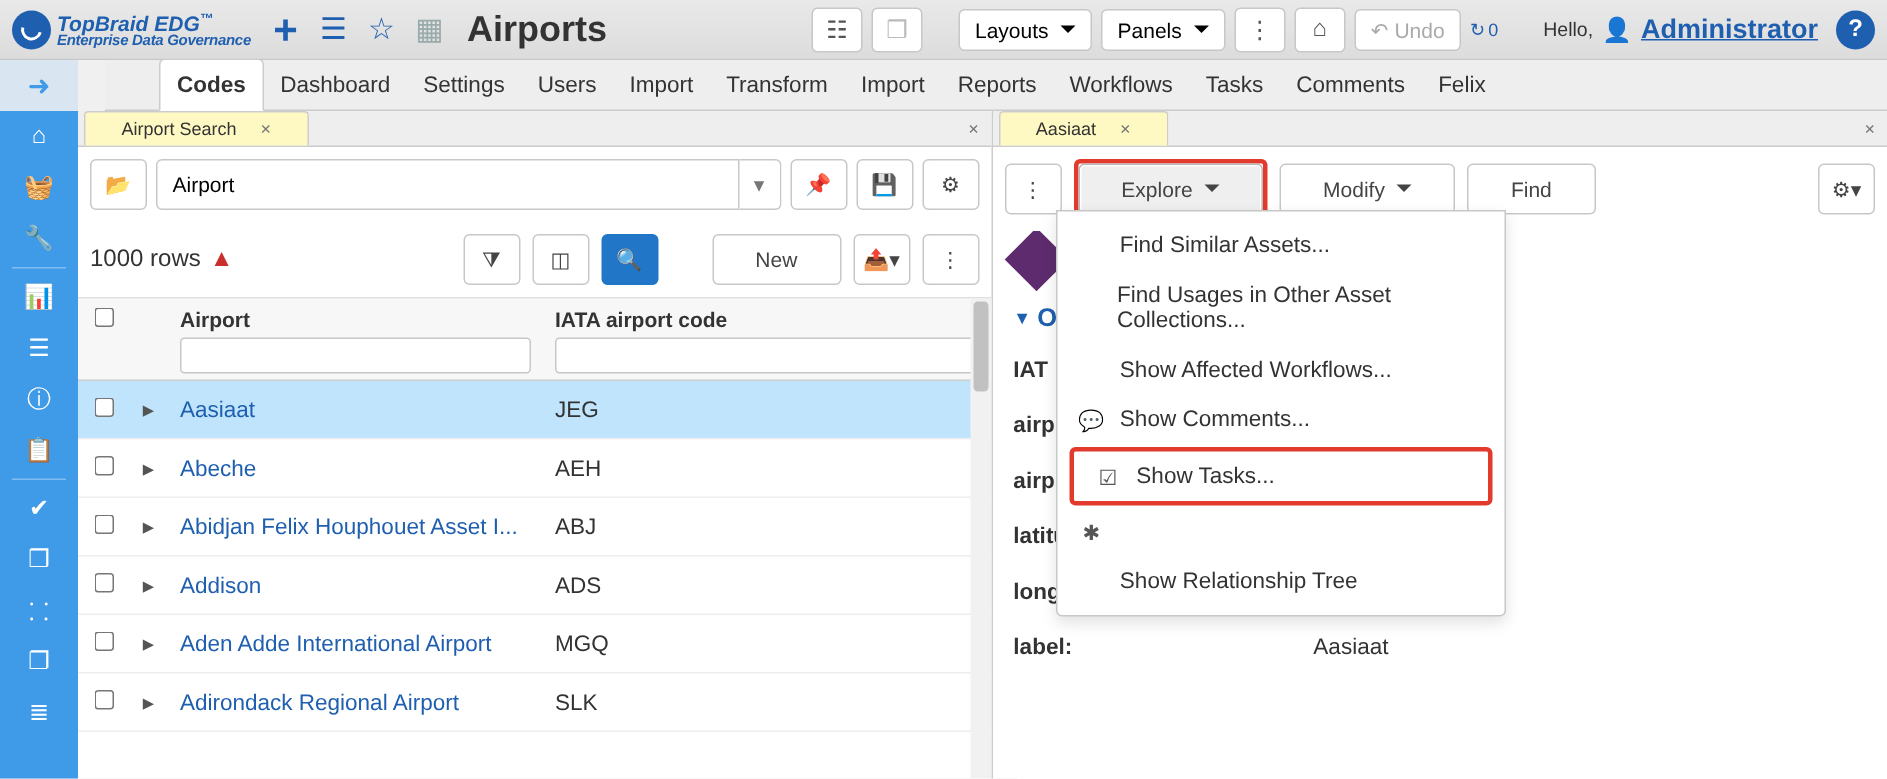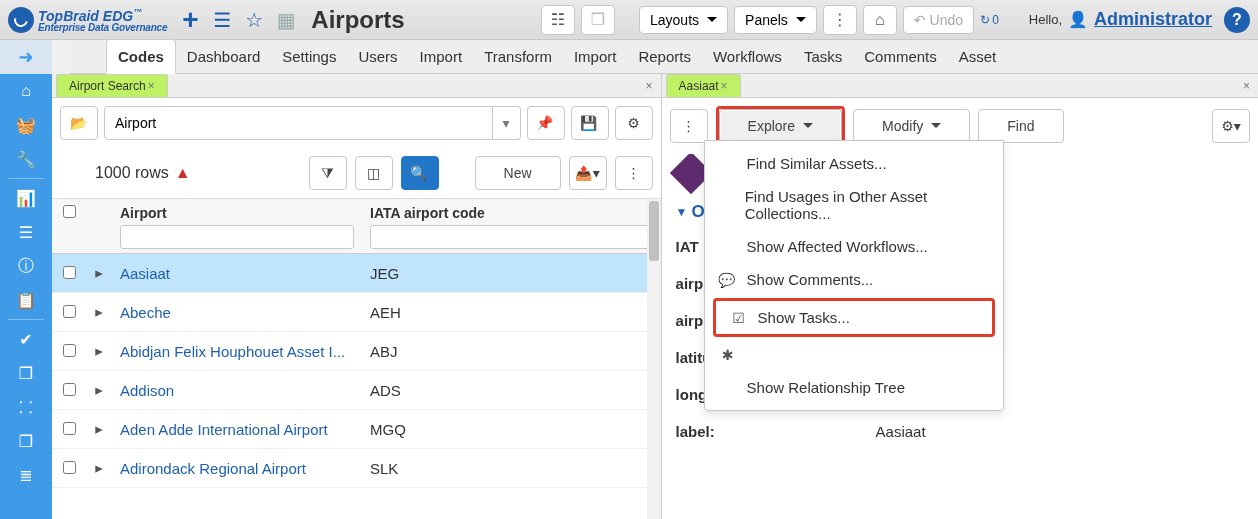--- a/index.html
+++ b/index.html
@@ -36,38 +36,38 @@
   .menubar { position: absolute; top: 40px; left: 70px; right: 0; height: 34px; background: #eee; border-bottom: 1px solid #ccc; display: flex; align-items: flex-end; padding-left: 36px; gap: 0; }
   .menubar .menu-item { padding: 8px 11px; font-size: 15px; color: #333; cursor: pointer; }
   .menubar .menu-item.active { background: #fff; border: 1px solid #ccc; border-bottom: 1px solid #fff; border-radius: 4px 4px 0 0; font-weight: 600; margin-bottom: -1px; }
 
   
   .workspace { position: absolute; top: 74px; left: 52px; right: 0; bottom: 0; display: flex; }
   .panel { flex: 1; display: flex; flex-direction: column; border-right: 1px solid #ccc; background: #fff; position: relative; min-width: 0;}
   .panel:last-child { border-right: none; }
 
   .tabstrip { height: 24px; background: #eee; display: flex; align-items: center; border-bottom: 1px solid #ccc; font-size: 12px; }
-  .tab { padding: 4px 12px; background: #bef264; border: 1px solid #ccc; border-bottom: none; display: flex; align-items: center; gap: 2px; border-radius: 3px 3px 0 0; margin-left: 4px; }
+  .tab { padding: 4px 24px; background: #fef9c3; border: 1px solid #ccc; border-bottom: none; display: flex; align-items: center; gap: 16px; border-radius: 3px 3px 0 0; margin-left: 4px; }
   .tab .close { cursor: pointer; color: #777; }
   .tab-spacer { flex: 1; }
   .panel-close { padding: 0 8px; cursor: pointer; color: #777; }
 
   .toolbar { padding: 8px; display: flex; gap: 6px; align-items: center; }
   .tbtn { background: #fff; border: 1px solid #c7c7c7; border-radius: 4px; height: 34px; min-width: 34px; padding: 0 28px; display: flex; align-items: center; justify-content: center; cursor: pointer; font-size: 14px; color: #444; gap: 4px;}
   .tbtn.icon { padding: 0; width: 38px; }
   .tbtn.primary { background: #2176c7; color: #fff; border-color: #2176c7; }
   .combo { flex: 1; display: flex; }
   .combo input { flex: 1; border: 1px solid #c7c7c7; border-radius: 4px 0 0 4px; padding: 0 10px; height: 34px; font-size: 14px; outline: none; }
   .combo .caret { width: 28px; border: 1px solid #c7c7c7; border-left: none; border-radius: 0 4px 4px 0; display: flex; align-items: center; justify-content: center; cursor: pointer; color: #777; }
   .freetext { flex: 1.1; }
   .freetext input { width: 100%; border: 1px solid #c7c7c7; border-radius: 4px; padding: 0 10px; height: 34px; font-size: 14px; }
 
   .rowcount-row { display: flex; align-items: center; padding: 8px; gap: 8px; }
   .rowcount-row .spacer { flex: 1; }
-  .rowcount { font-size: 16px; display: flex; align-items: flex-end; gap: 6px; margin-left: 35px;}
+  .rowcount { font-size: 16px; display: flex; align-items: flex-end; gap: 6px;}
   .warn { color: #c9302c; }
 
   .grid-wrap { flex: 1; overflow: hidden; border-top: 1px solid #ddd; position: relative;}
   table.grid { width: 100%; border-collapse: collapse; table-layout: fixed; }
   .grid thead th { background: #f7f7f7; border-bottom: 1px solid #ccc; font-weight: 600; text-align: left; padding: 6px 8px 4px; vertical-align: top; font-size: 14px;}
   .grid thead th .col-filter { display: block; margin-top: 4px; width: 100%; height: 24px; border: 1px solid #c7c7c7; border-radius: 3px; font-size: 12px; padding: 0 4px;}
   .grid td { padding: 10px 8px; border-bottom: 1px solid #eee; font-size: 15px; vertical-align: middle; overflow: hidden; text-overflow: ellipsis; white-space: nowrap;}
   .grid tr.selected td { background: #bfe4fb; }
   .grid .cb-cell, .grid .exp-cell { width: 30px; text-align: center; }
   .grid .exp-cell { color: #555; cursor: pointer;}
@@ -166,21 +166,21 @@
     <div class="menu-item">Dashboard</div>
     <div class="menu-item">Settings</div>
     <div class="menu-item">Users</div>
     <div class="menu-item">Import</div>
     <div class="menu-item">Transform</div>
     <div class="menu-item">Import</div>
     <div class="menu-item">Reports</div>
     <div class="menu-item">Workflows</div>
     <div class="menu-item">Tasks</div>
     <div class="menu-item">Comments</div>
-    <div class="menu-item">Asset</div>
+    <div class="menu-item">Felix</div>
   </div>
 
 <div class="workspace">
 
   <div class="panel">
     <div class="tabstrip">
       <div class="tab">
         <span>Airport Search</span>
         <span class="close">×</span>
       </div>

